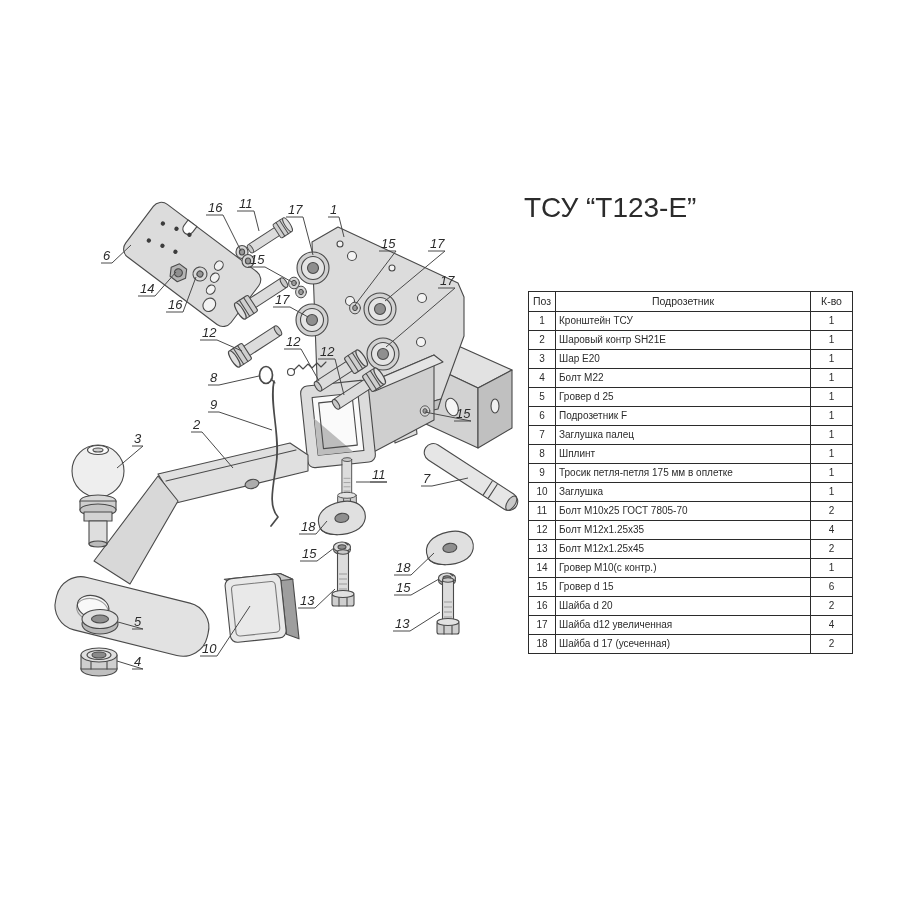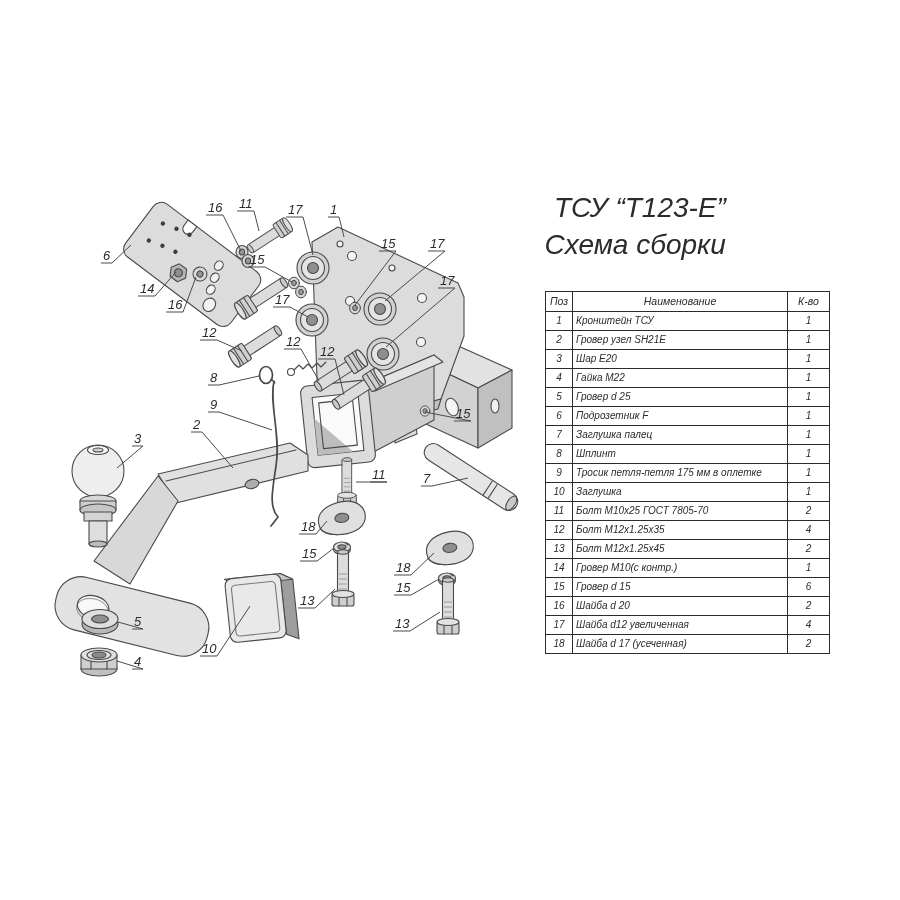--- a/index.html
+++ b/index.html
@@ -7,30 +7,30 @@
     position:relative; width:900px; height:900px; background:#ffffff;
     font-family:"Liberation Sans", sans-serif; overflow:hidden;
   }
   .diagram-svg { position:absolute; left:0; top:0; }
   .s { stroke:var(--outline,#4a4a4a); stroke-width:1.1; stroke-linejoin:round; stroke-linecap:round; }
   .s2 { stroke:var(--outline,#4a4a4a); stroke-width:1.7; stroke-linejoin:round; stroke-linecap:round; }
   .leader { fill:none; stroke:var(--outline,#4a4a4a); stroke-width:1; }
   .callout-num { font:italic 13px "Liberation Sans", sans-serif; fill:var(--text,#2b2b2b); }
 
   .title-block {
-    position:absolute; left:530px; top:190px; color:var(--text,#2b2b2b);
-    font-style:italic; font-size:28px; line-height:1.32; white-space:nowrap;text-align:right;
+    position:absolute; left:500px; top:190px; color:var(--text,#2b2b2b);
+    font-size:28px; line-height:1.32; white-space:nowrap;
   }
   .title-line1 { padding-left:24px; }
 
   table.parts {
-    position:absolute; left:545px; top:291px; width:285px;
+    position:absolute; left:528px; top:291px; width:325px;
     border-collapse:collapse; table-layout:fixed;
     border:1.6px solid var(--table-border,#2b2b2b);
-    font-style:italic; color:var(--text,#2b2b2b);
+    color:var(--text,#2b2b2b);
   }
   table.parts th, table.parts td {
     border:1px solid var(--table-border,#2b2b2b);
     padding:0 3px; height:18px; line-height:1.05; font-size:10px;
     overflow:hidden; white-space:nowrap;
   }
   table.parts th { height:19px; font-size:10.5px; font-weight:normal; text-align:center; }
   col.c-pos { width:27px; } col.c-qty { width:42px; }
   td.c-pos { text-align:center; }
   td.c-name { text-align:left; }
@@ -300,59 +300,58 @@
         <text x="202" y="653" class="callout-num">10</text>
         <polyline points="132,629 143,629 118,622" class="leader"></polyline>
         <text x="134" y="626" class="callout-num">5</text>
         <polyline points="132,669 143,669 117,661" class="leader"></polyline>
         <text x="134" y="666" class="callout-num">4</text>
       </g>
   </svg>
 
   <div class="title-block">
     <div class="title-line1">ТСУ “Т123-Е”</div>
-    <div class="title-line2">Схема сборки</div>
   </div>
 
   <table class="parts">
     <colgroup>
         <col class="c-pos">
         <col class="c-name">
         <col class="c-qty">
       </colgroup>
     <thead>
       <tr>
         <th>Поз</th>
-        <th>Наименование</th>
+        <th>Подрозетник</th>
         <th>К-во</th>
       </tr>
     </thead>
     <tbody>
 
         <tr>
           <td class="c-pos">1</td>
           <td class="c-name">Кронштейн ТСУ</td>
           <td class="c-qty">1</td>
         </tr>
 
         <tr>
           <td class="c-pos">2</td>
-          <td class="c-name">Гровер узел SH21E</td>
+          <td class="c-name">Шаровый контр SH21E</td>
           <td class="c-qty">1</td>
         </tr>
 
         <tr>
           <td class="c-pos">3</td>
           <td class="c-name">Шар Е20</td>
           <td class="c-qty">1</td>
         </tr>
 
         <tr>
           <td class="c-pos">4</td>
-          <td class="c-name">Гайка М22</td>
+          <td class="c-name">Болт М22</td>
           <td class="c-qty">1</td>
         </tr>
 
         <tr>
           <td class="c-pos">5</td>
           <td class="c-name">Гровер d 25</td>
           <td class="c-qty">1</td>
         </tr>
 
         <tr>

